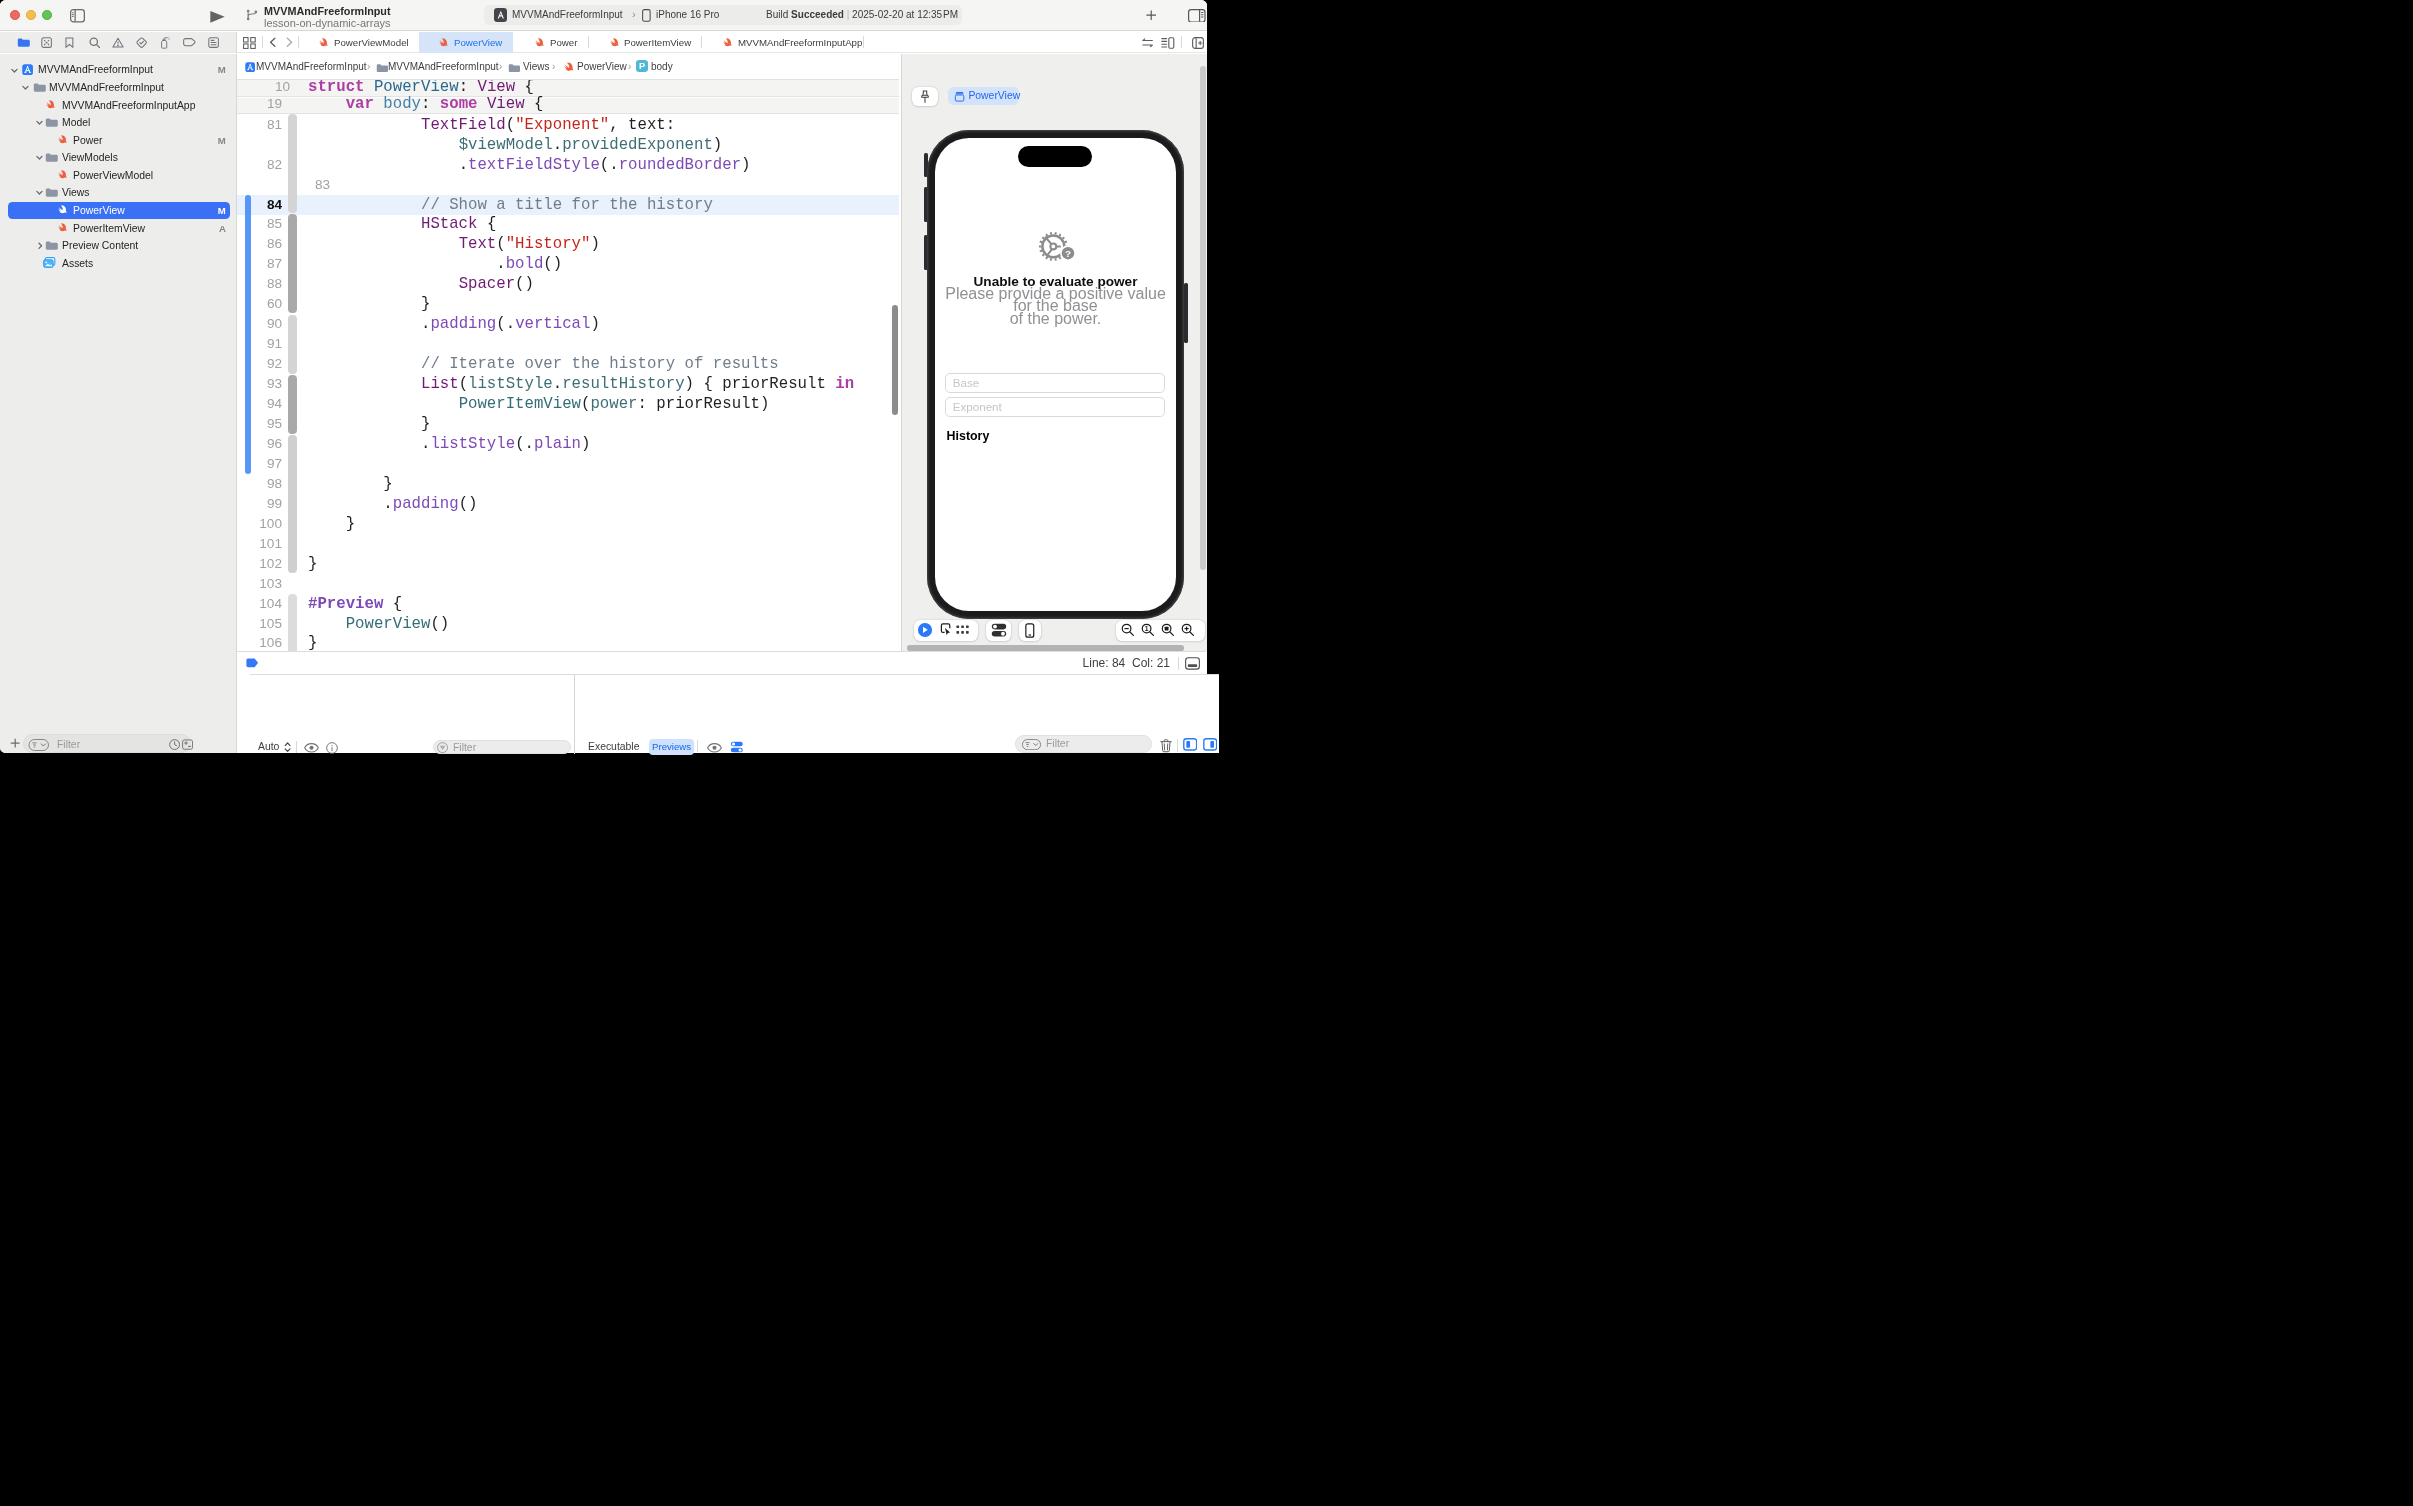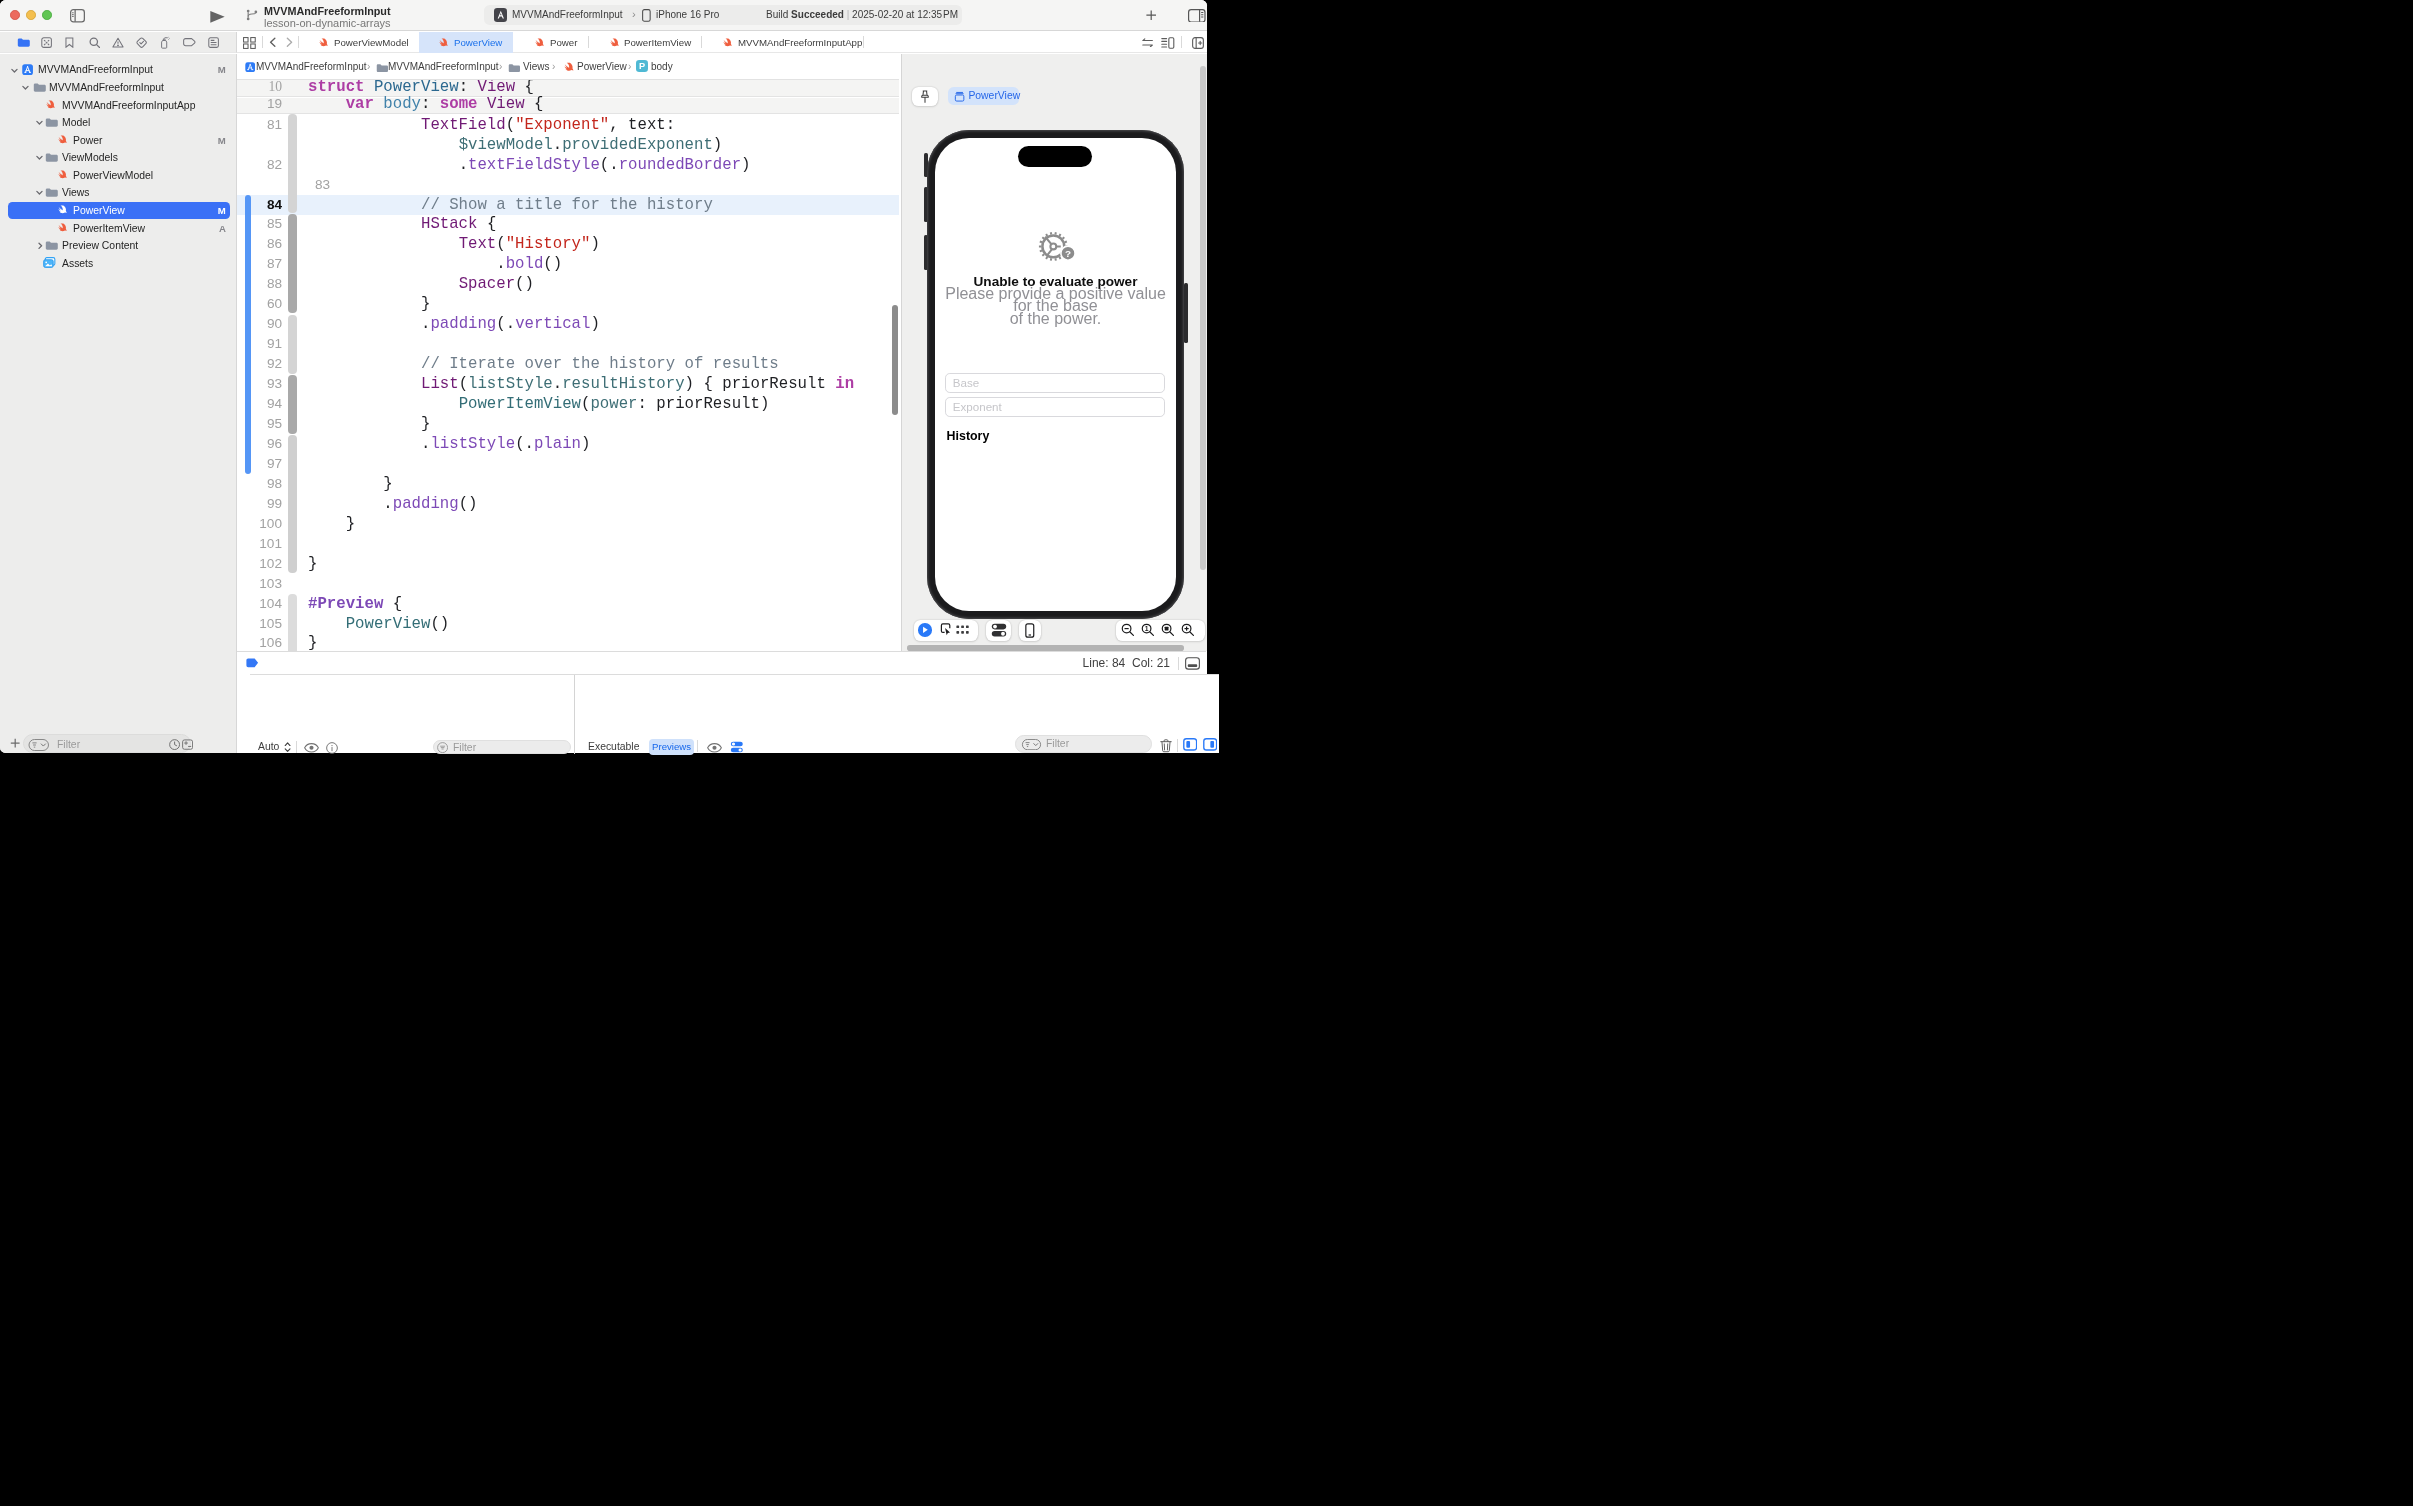--- a/index.html
+++ b/index.html
@@ -425,21 +425,21 @@
       <div class="cl" style="top:494px"><span class="code"></span></div>
     <span class="num" style="top:514px;">104</span>
       <div class="cl" style="top:514px"><span class="code"><span class="fn" style="font-weight:bold">#Preview</span> <span class="pl">{</span></span></div>
     <span class="num" style="top:534px;">105</span>
       <div class="cl" style="top:534px"><span class="code">    <span class="pty">PowerView</span><span class="pl">()</span></span></div>
     <span class="num" style="top:553px;">106</span>
       <div class="cl" style="top:553px"><span class="code"><span class="pl">}</span></span></div>
     </div>
 
     <div class="abs" style="left:0;top:0;width:662px;height:17px;background:#f4f4f3;border-bottom:0.8px solid #e3e3e3;">
-      <span class="num" style="left:0;top:-1.6px;line-height:18.4px;font-family:Liberation Serif, serif;">10</span>
+      <span class="num" style="left:8px;top:-1.6px;line-height:18.4px;">10</span>
       <div class="cl" style="top:-1.6px;line-height:18.4px;"><span class="code"><span class="k">struct</span> <span class="tdecl">PowerView</span><span class="pl">: </span><span class="sdk">View</span> <span class="pl">{</span></span></div>
     </div>
     <div class="abs" style="left:0;top:17.6px;width:662px;height:16px;background:#f4f4f3;border-bottom:0.8px solid #e3e3e3;">
       <span class="num" style="left:0;top:-2.4px;line-height:18.4px;">19</span>
       <div class="cl" style="top:-2.4px;line-height:18.4px;"><span class="code"><span class="pl">    </span><span class="k">var</span> <span class="pdecl">body</span><span class="pl">: </span><span class="k">some</span> <span class="sdk">View</span> <span class="pl">{</span></span></div>
     </div>
 
     <div class="abs" style="left:655px;top:225px;width:5.6px;height:110px;background:#8c8c8c;border-radius:3.2px;"></div>
   </div>
   <div id="canvas" class="abs">

